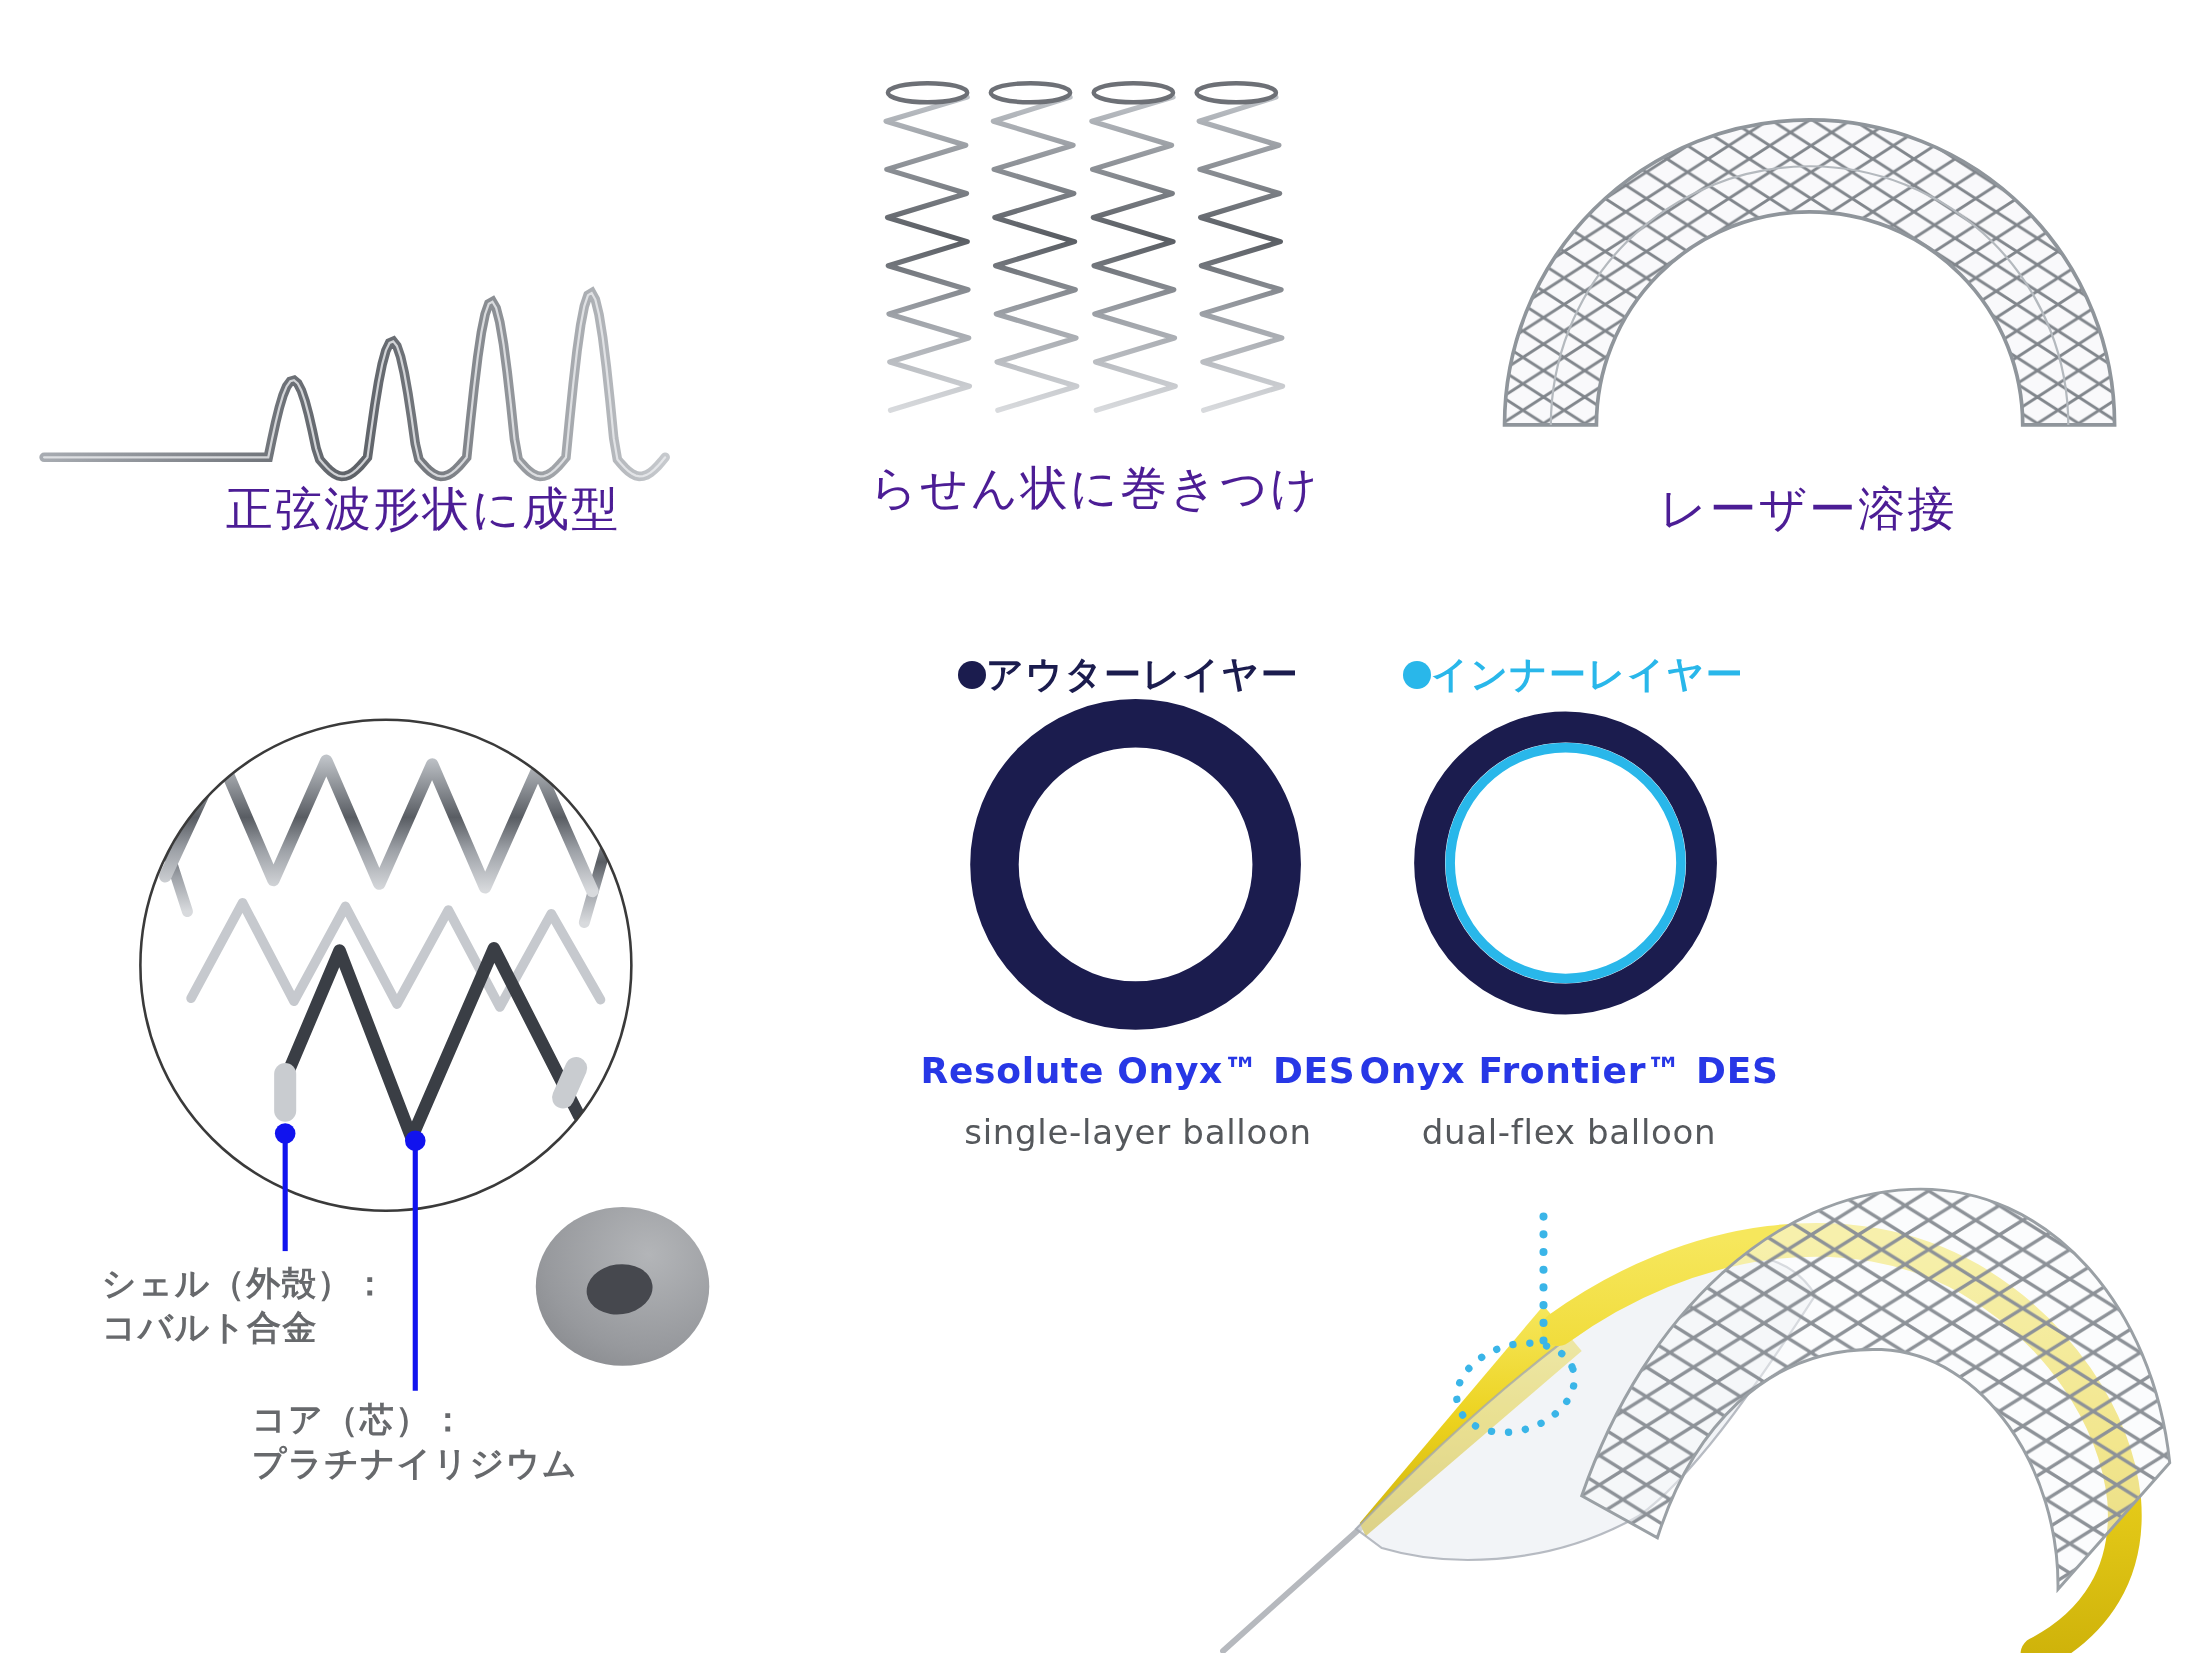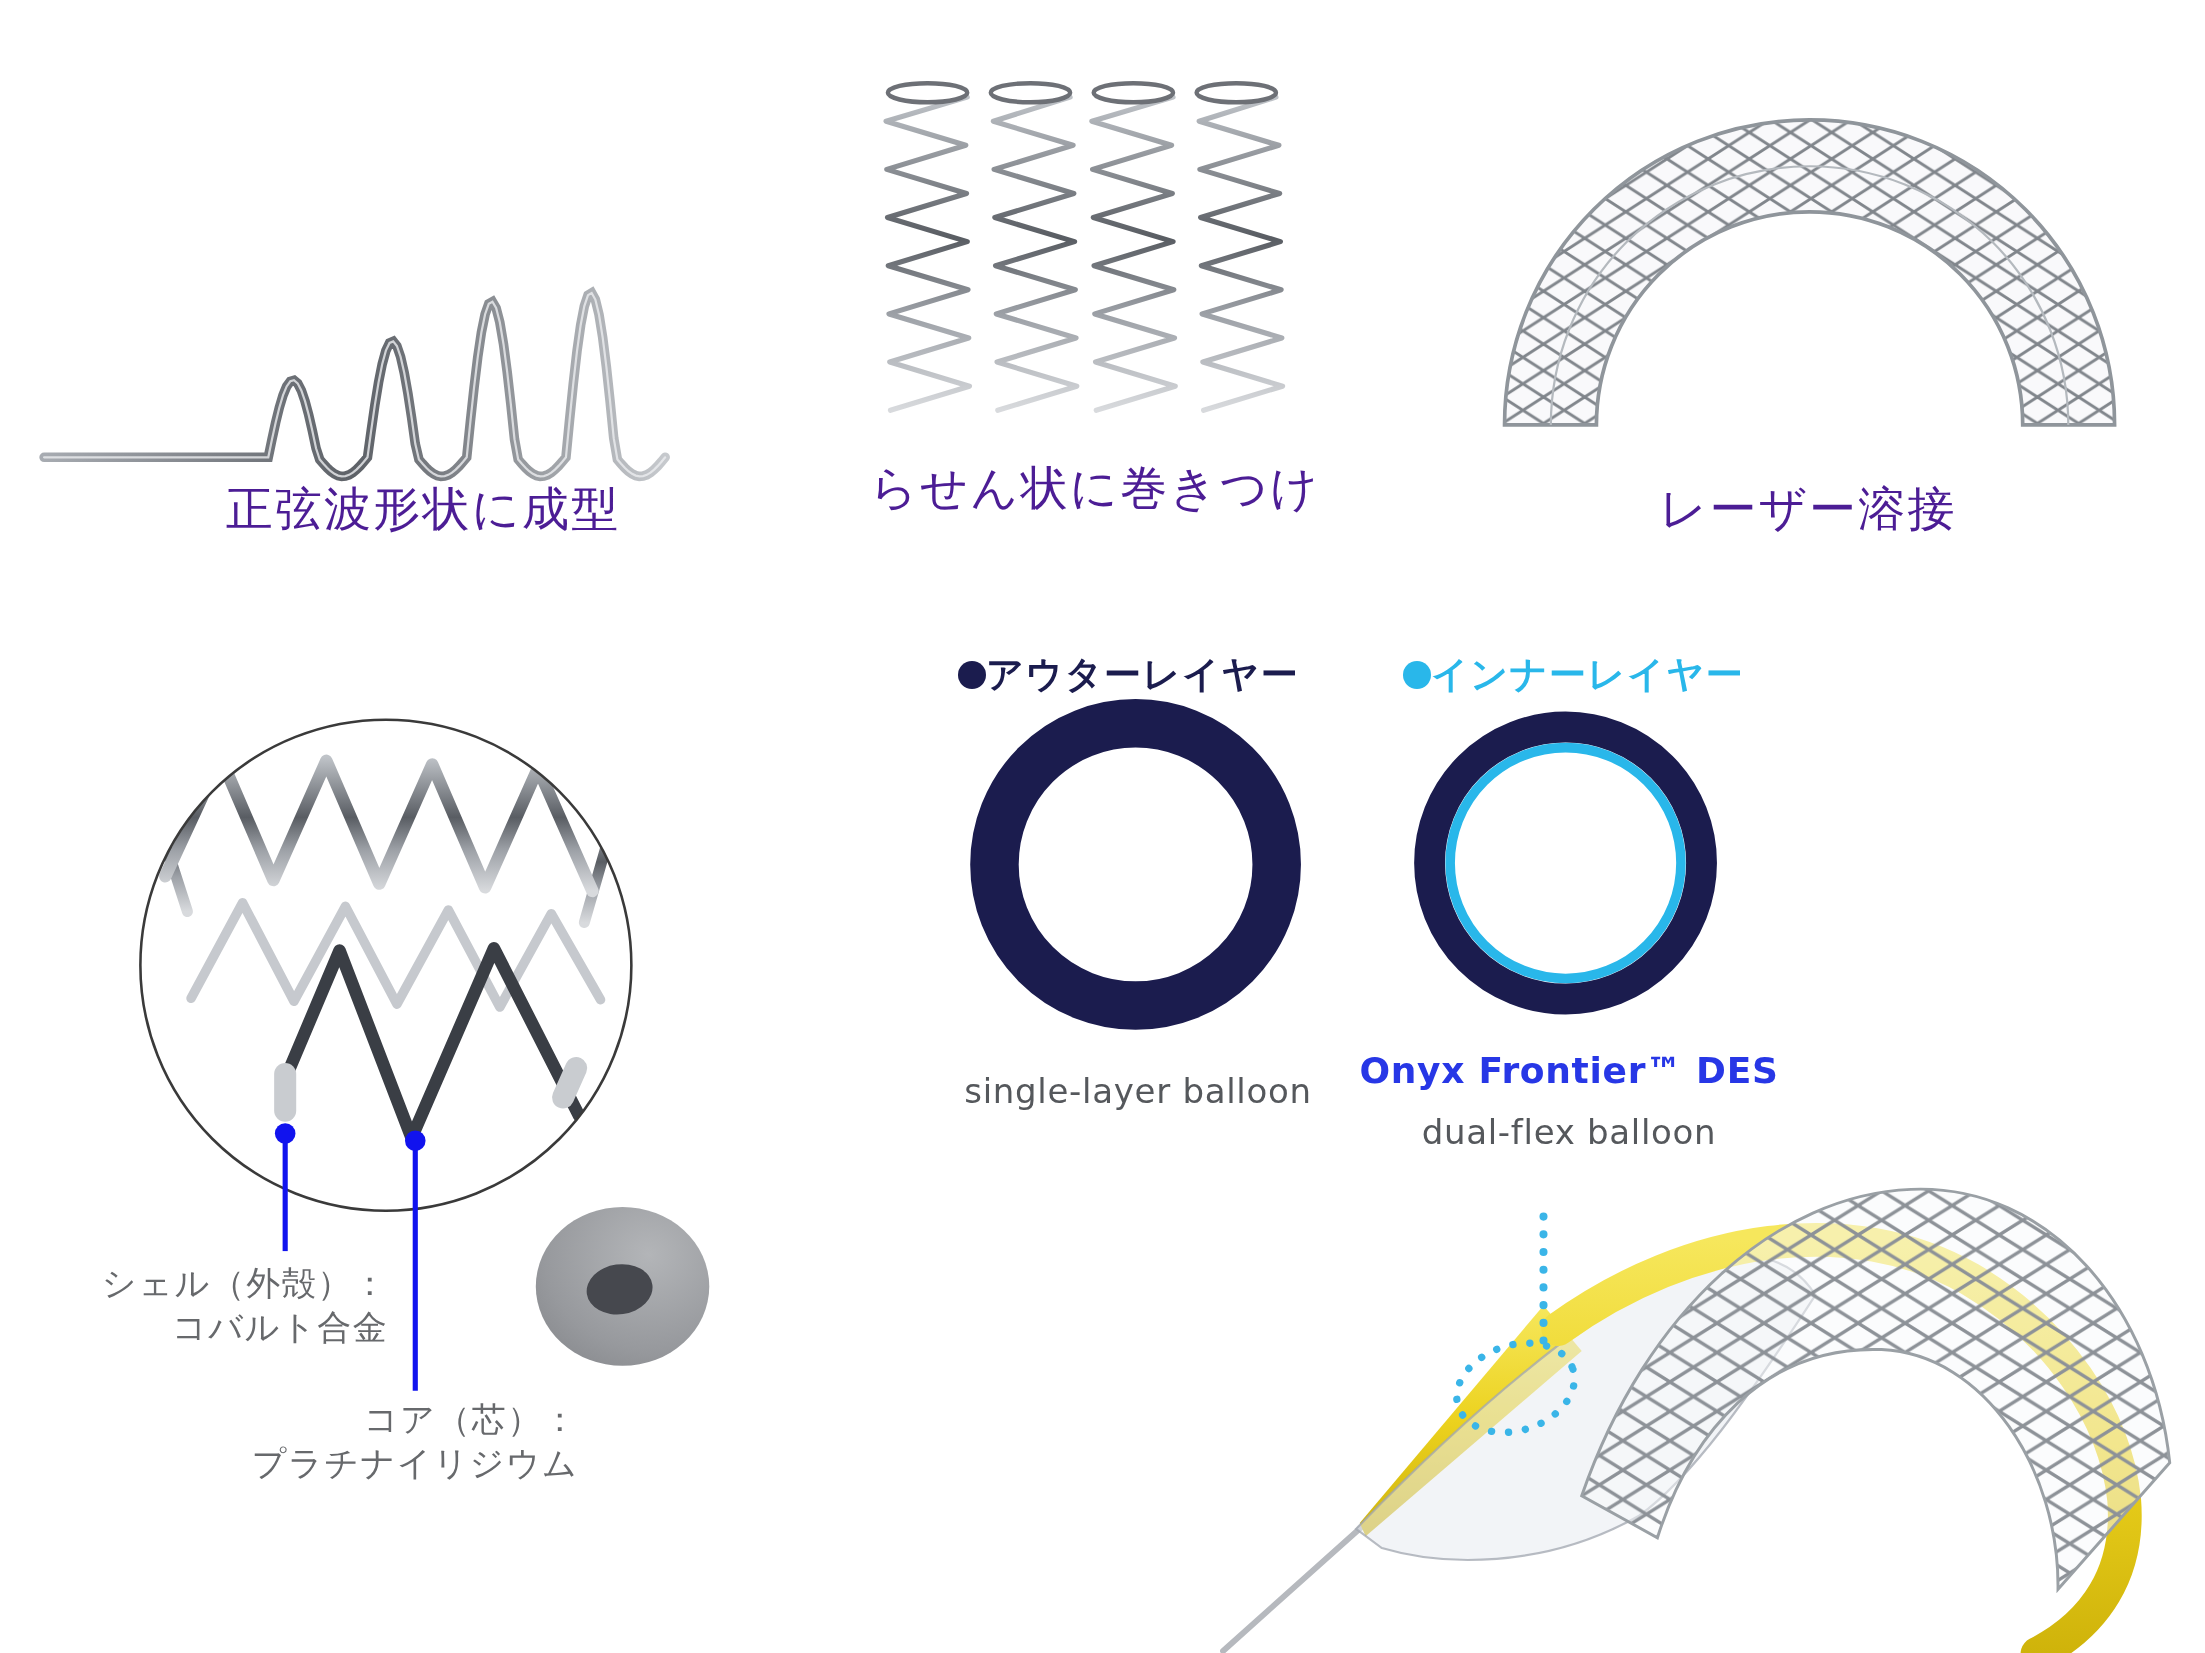--- a/index.html
+++ b/index.html
@@ -12,22 +12,22 @@
   .legend-item{display:flex;align-items:center;gap:0;white-space:nowrap;}
   .legend-dot{width:28px;height:28px;border-radius:50%;flex:0 0 auto;}
   .legend-text{font-size:37px;font-weight:bold;letter-spacing:1.5px;}
   .legend-outer .legend-dot{background:#1b1c4e;}
   .legend-outer .legend-text{color:#1b1c4e;}
   .legend-inner .legend-dot{background:#29b7ea;}
   .legend-inner .legend-text{color:#29b7ea;}
   .product{transform:translateX(-50%);text-align:center;white-space:nowrap;}
   .product-name{font-size:36px;font-weight:bold;color:#2737e6;letter-spacing:0.7px;}
   .product-balloon{font-size:34px;color:#55585c;margin-top:21px;letter-spacing:0.7px;}
-  .callout-label{transform:translateX(-50%);text-align:right;font-size:34px;
-      font-weight:normal;color:#67696c;line-height:44px;white-space:nowrap;letter-spacing:1.5px;}
+  .callout-label{transform:translateX(-50%);text-align:left;font-size:34px;
+      font-weight:bold;color:#67696c;line-height:44px;white-space:nowrap;letter-spacing:1.5px;}
 </style>
 </head>
 <body>
 
 <svg id="art" viewBox="0 0 3000 2250" xmlns="http://www.w3.org/2000/svg">
   <defs>
     <linearGradient id="metal" x1="0" y1="0" x2="0" y2="1">
       <stop offset="0" stop-color="#bfc3c8"></stop>
       <stop offset="0.45" stop-color="#595d63"></stop>
       <stop offset="0.7" stop-color="#9ea2a8"></stop>
@@ -154,20 +154,21 @@
 <div class="abs legend-item legend-outer" style="left:958px;top:650px">
   <span class="legend-dot"></span>
   <span class="legend-text">アウターレイヤー</span>
 </div>
 <div class="abs legend-item legend-inner" style="left:1403px;top:650px">
   <span class="legend-dot"></span>
   <span class="legend-text">インナーレイヤー</span>
 </div>
 
 <div class="abs product" style="left:1138px;top:1050px">
+  <div class="product-name">Resolute Onyx™ DES</div>
   <div class="product-balloon">single-layer balloon</div>
 </div>
 <div class="abs product" style="left:1569px;top:1050px">
   <div class="product-name">Onyx Frontier™ DES</div>
   <div class="product-balloon">dual-flex balloon</div>
 </div>
 
 <div class="abs callout-label" style="left:245px;top:1261px">
   <div>シェル（外殻）：</div>
   <div>コバルト合金</div>

